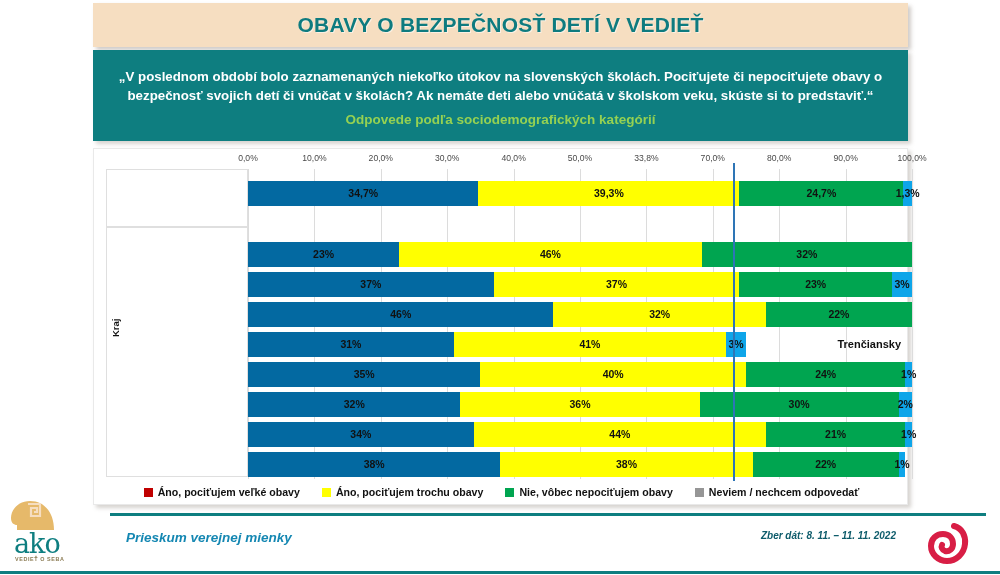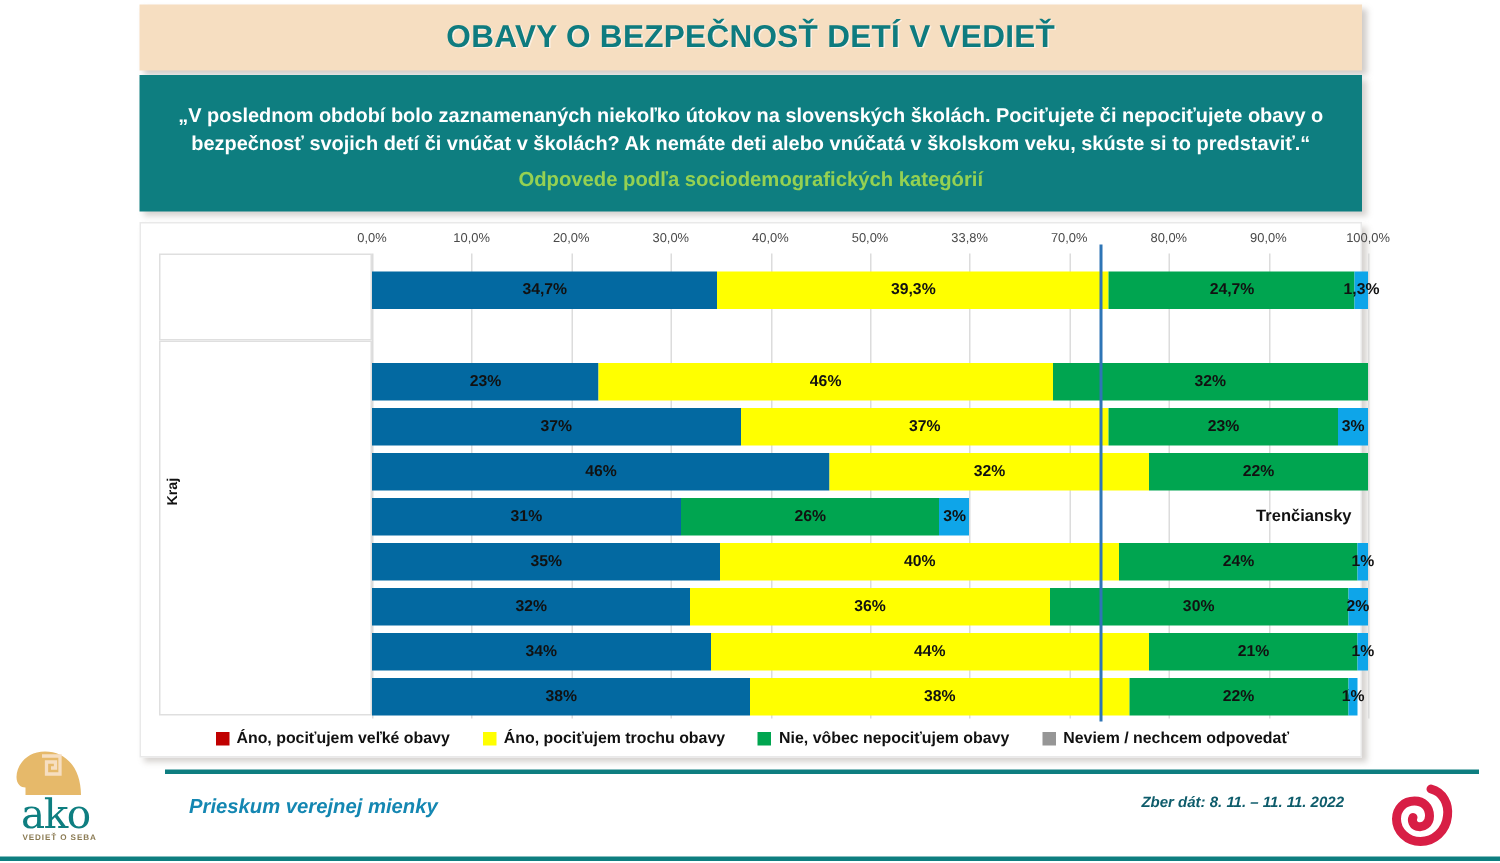--- a/index.html
+++ b/index.html
@@ -236,22 +236,22 @@
               <span>32%</span>
             </div>
             <div class="seg s2" style="width: 146.08px;">
               <span>22%</span>
             </div>
           </div>
           <div class="bar-row" style="top: 163px; height: 25px;">
             <div class="seg s0" style="width: 205.84px;">
               <span>31%</span>
             </div>
-            <div class="seg s2" style="width: 172.64px;">
-              <span>26%</span>
+            <div class="seg s1" style="width: 272.24px;">
+              <span>41%</span>
             </div>
             <div class="seg s3" style="width: 19.92px;">
               <span>3%</span>
             </div>
           </div>
           <div class="bar-row" style="top: 193px; height: 25px;">
             <div class="seg s0" style="width: 232.4px;">
               <span>35%</span>
             </div>
             <div class="seg s1" style="width: 265.6px;">

